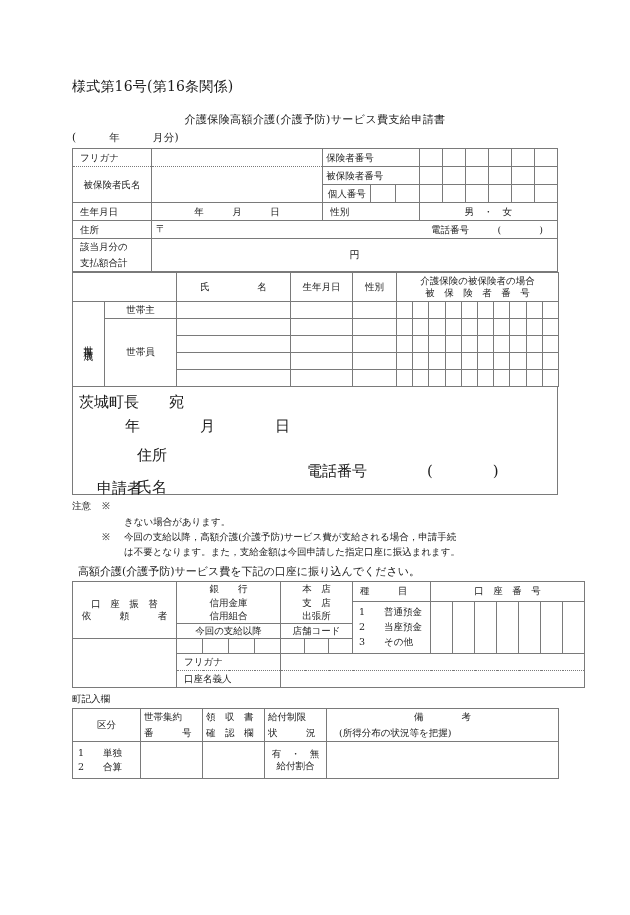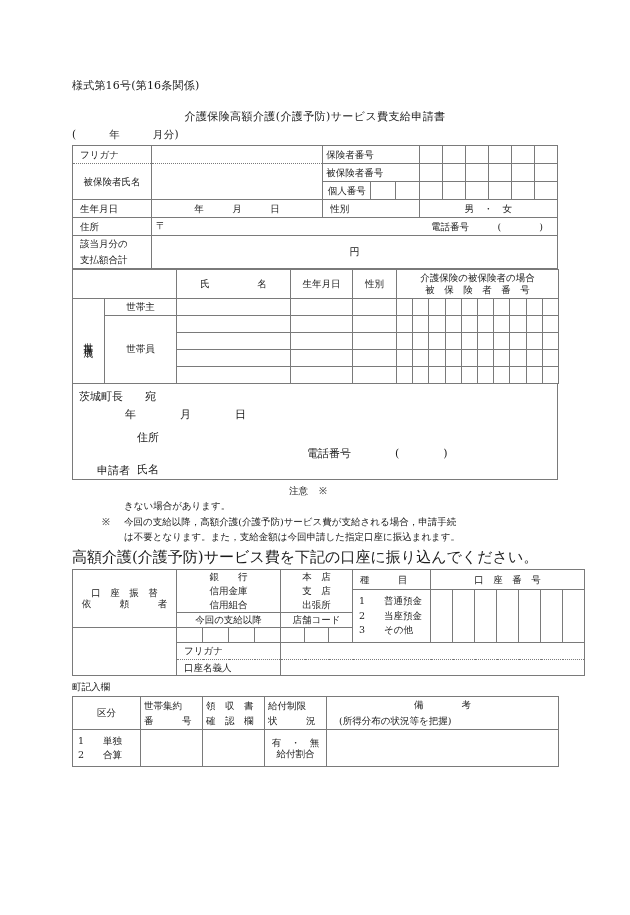--- a/index.html
+++ b/index.html
@@ -18,21 +18,21 @@
   .page {
     position: relative;
     width: 630px;
     height: 915px;
     box-sizing: border-box;
     padding: 78px 72px 0 72px;
   }
 
   
   .form-no {
-    font-size: 11px;
+    font-size: 14px;
     letter-spacing: .2px;
     margin: 0 0 16px 0;
   }
   .doc-title {
     text-align: center;
     font-size: 11px;
     letter-spacing: .4px;
     margin: 0 0 4px 0;
   }
   .period-line {
@@ -119,21 +119,21 @@
     display: inline-block;
   }
 
   
   .stmt {
     border: 1px solid #7a7a7a;
     border-top: none;
     width: 486px;
     box-sizing: border-box;
     padding: 4px 6px 6px 6px;
-    font-size: 11px;
+    font-size: 15px;
     line-height: 1.55;
   }
   .stmt .to { margin: 0 0 1px 0; white-space: pre; }
   .stmt .body { margin: 0 0 0 12px; white-space: pre; }
   .stmt .date { margin: 0 0 0 46px; white-space: pre; }
   .stmt .applicant-wrap {
     position: relative;
     margin-top: 6px;
     height: 44px;
   }
@@ -141,29 +141,29 @@
   .stmt .ap-label { position: absolute; left: 18px; top: 33px; }
   .stmt .ap-tel { position: absolute; left: 228px; top: 16px; white-space: pre; }
   .stmt .ap-name { position: absolute; left: 58px; top: 32px; }
 
   
   .notes {
     margin: 3px 0 0 0;
     font-size: 9.5px;
     line-height: 1.62;
   }
-  .note-row { display: flex; align-items: flex-start; justify-content: center; }
+  .note-row { display: flex; align-items: flex-start; }
   .note-head { width: 30px; flex: none; }
   .note-mark { width: 22px; flex: none; }
   .note-text { flex: 1; }
   .note-cont { margin-left: 52px; }
 
   .lead-line {
-    margin: 4px 0 2px 0;
-    font-size: 15px;
+    margin: 4px 0 2px 6px;
+    font-size: 11px;
   }
 
   
   .t-bank td { height: 14px; }
   .bank-names { line-height: 1.45; }
 
   
   .town-title {
     margin: 5px 0 2px 0;
     font-size: 9.5px;

